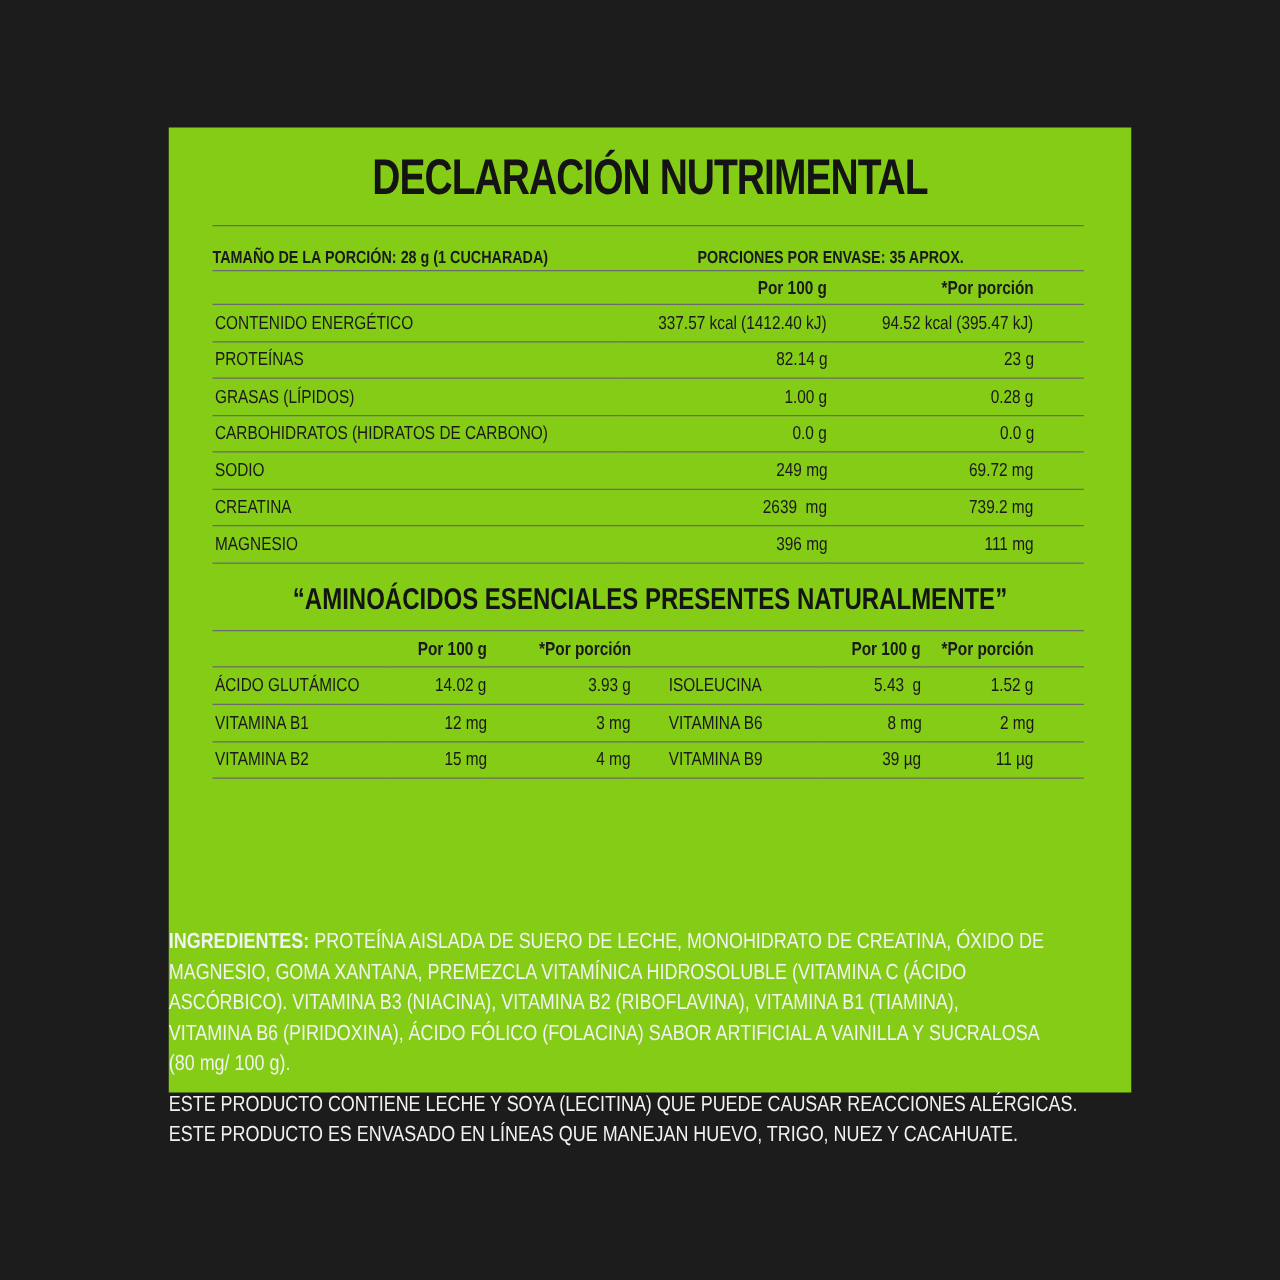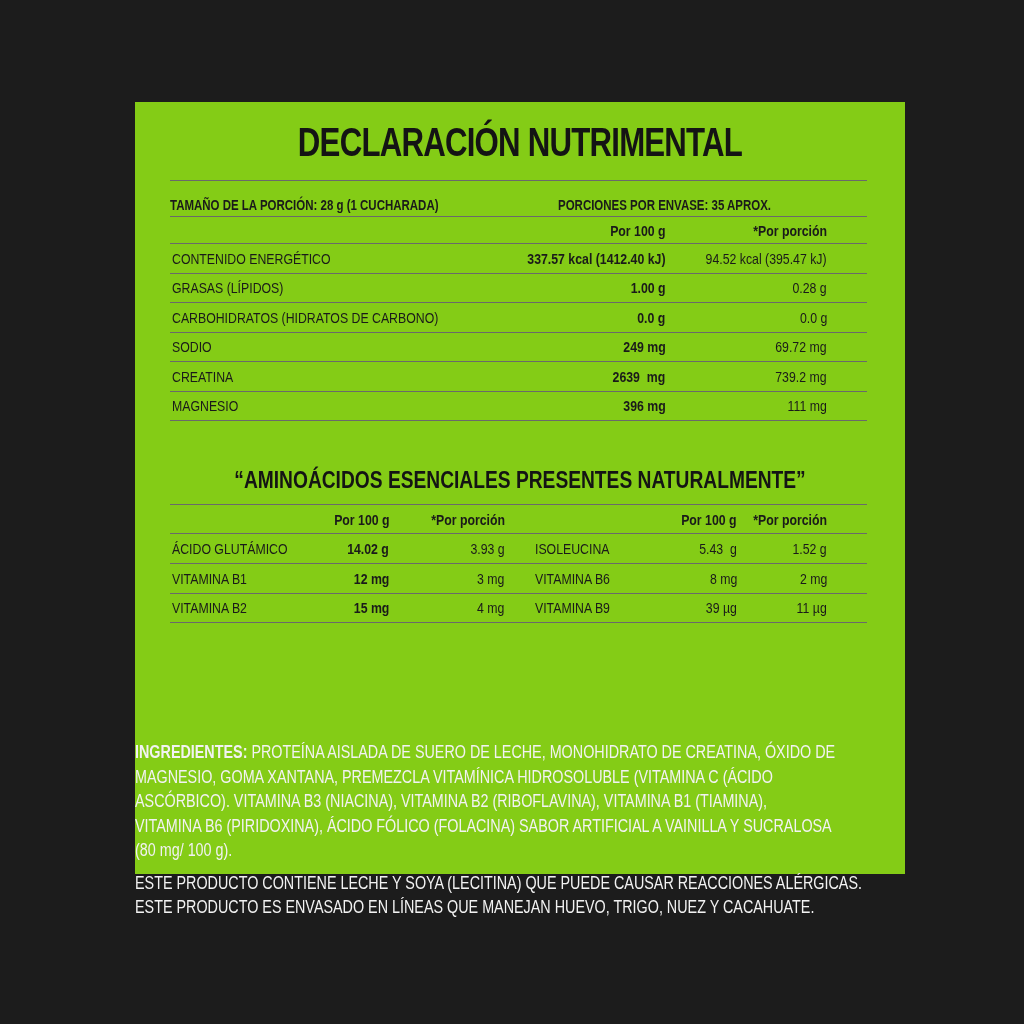--- a/index.html
+++ b/index.html
@@ -21,34 +21,34 @@
   .serving {
     position:absolute; top:93px; left:35px; width:697px; height:22px;
     font-weight:bold; font-size:14px;
   }
   .serving span { position:absolute; top:2px; transform:scaleX(0.82); transform-origin:left; white-space:nowrap; }
   .t1 { position:absolute; left:35px; top:114px; width:697px; border-collapse:collapse; }
   .t1 td { height:28.5px; padding:0; font-size:15px; border-bottom:1.5px solid #6a6a6a; white-space:nowrap; }
   .t1 tr.head td { font-weight:bold; height:26px; }
   .t1 tr:first-child td { border-top:1.5px solid #6a6a6a; }
   .t1 .c1 { width:275px; padding-left:2px; }
-  .t1 .c2 { width:165px; text-align:right;font-weight:bold; }
+  .t1 .c2 { width:165px; text-align:right; }
   .t1 .c3 { text-align:right; padding-right:40px; }
   .cond { display:inline-block; transform:scaleX(0.82); }
   .cond.l { transform-origin:left; }
   .cond.r { transform-origin:right; }
   .subtitle {
     position:absolute; left:0; right:0; top:364px; text-align:center;
     font-weight:bold; font-size:24px; transform:scaleX(0.8); transform-origin:center; color:#141414;
   }
   .t2 { position:absolute; left:35px; top:402px; width:697px; border-collapse:collapse; }
   .t2 td { height:28.8px; padding:0; font-size:15px; border-bottom:1.5px solid #6a6a6a; white-space:nowrap; }
   .t2 tr:first-child td { border-top:1.5px solid #6a6a6a; font-weight:bold; height:28px; }
   .t2 .n1 { width:130px; padding-left:2px;margin-top:24px; }
-  .t2 .v1 { width:78px; text-align:right;font-weight:bold; }
+  .t2 .v1 { width:78px; text-align:right; }
   .t2 .p1 { width:120px; text-align:right; }
   .t2 .n2 { width:130px; padding-left:30px;text-decoration:underline; }
   .t2 .v2 { width:80px; text-align:right; }
   .t2 .p2 { text-align:right; padding-right:40px; }
   .ingredients {
     position:absolute; left:135px; top:740px; width:900px; color:#f2f2f2;
     font-size:17.5px; line-height:24.5px; transform:scaleX(0.82); transform-origin:left top;
   }
   .ingredients b { font-weight:bold; }
   .allergens { margin-top:8px; }
@@ -69,20 +69,25 @@
     <tbody>
         <tr class="head">
       <td class="c1"></td>
       <td class="c2"><span class="cond r">Por 100 g</span></td>
       <td class="c3"><span class="cond r">*Por porción</span></td>
     </tr>
     <tr>
       <td class="c1"><span class="cond l">CONTENIDO ENERGÉTICO</span></td>
       <td class="c2"><span class="cond r">337.57 kcal (1412.40 kJ)</span></td>
       <td class="c3"><span class="cond r">94.52 kcal (395.47 kJ)</span></td>
+    </tr>
+    <tr>
+      <td class="c1"><span class="cond l">PROTEÍNAS</span></td>
+      <td class="c2"><span class="cond r">82.14 g</span></td>
+      <td class="c3"><span class="cond r">23 g</span></td>
     </tr>
     <tr>
       <td class="c1"><span class="cond l">GRASAS (LÍPIDOS)</span></td>
       <td class="c2"><span class="cond r">1.00 g</span></td>
       <td class="c3"><span class="cond r">0.28 g</span></td>
     </tr>
     <tr>
       <td class="c1"><span class="cond l">CARBOHIDRATOS (HIDRATOS DE CARBONO)</span></td>
       <td class="c2"><span class="cond r">0.0 g</span></td>
       <td class="c3"><span class="cond r">0.0 g</span></td>

